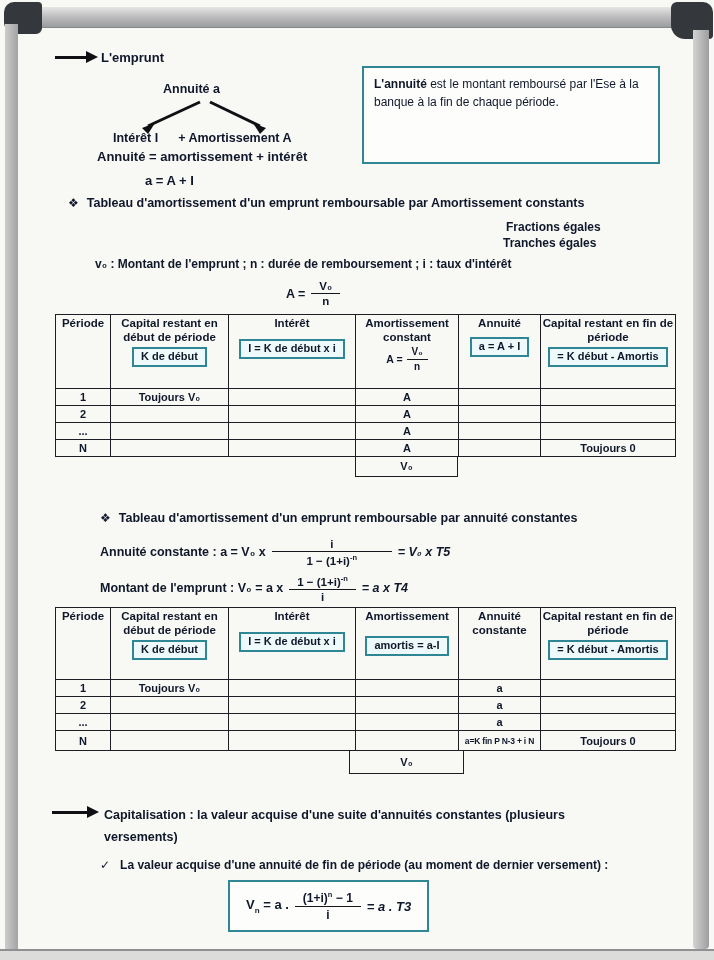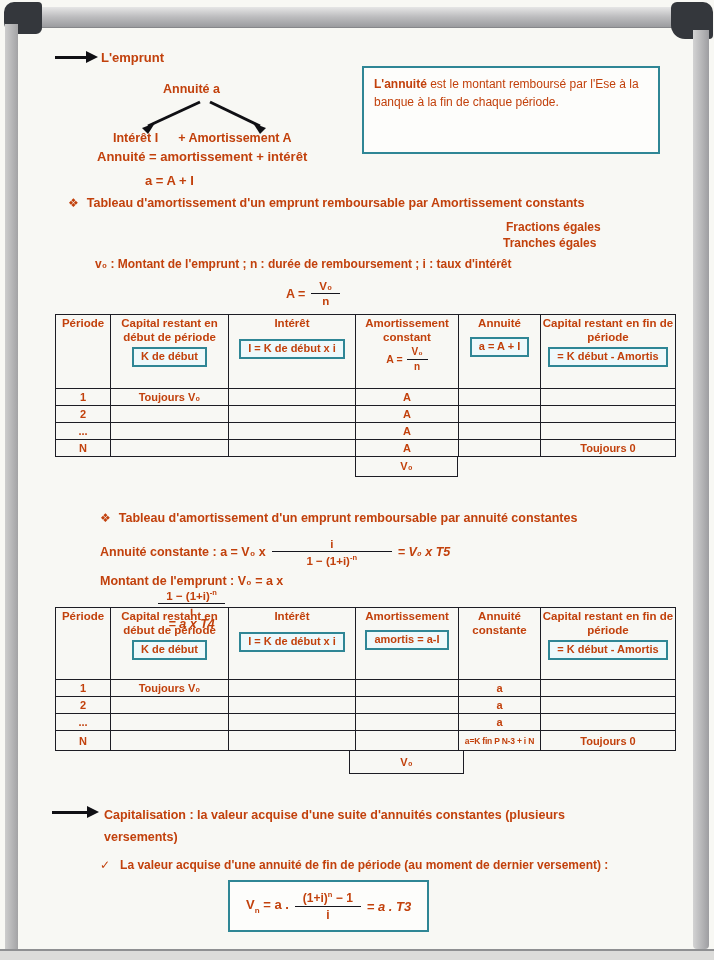--- a/index.html
+++ b/index.html
@@ -1,20 +1,20 @@
 <!DOCTYPE html>
 <html><head>
 <meta charset="utf-8">
 <style>
   * { box-sizing: border-box; margin: 0; padding: 0; }
   html,body { background:#e8e8e6; }
   .stage {
     position: relative; width: 714px; height: 960px; overflow: hidden;
     font-family: "Liberation Sans", "DejaVu Sans", sans-serif;
-    color: #c2410c; background: #f8f8f4;
+    color: #0f172a; background: #f8f8f4;
   }
   
   .frame-top { position:absolute; left:16px; right:12px; top:7px; height:21px;
     background: linear-gradient(180deg,#e6e6e6 0%,#bcbcbe 50%,#9b9c9f 100%);
     border-radius:4px; border-bottom:1px solid #86878a; }
   .cap-left  { position:absolute; left:4px;  top:2px; width:38px; height:32px;
     background:#34373c; border-radius:10px 4px 6px 12px; }
   .cap-right { position:absolute; right:1px; top:2px; width:42px; height:37px;
     background:#34373c; border-radius:6px 10px 4px 14px; }
   .frame-left { position:absolute; left:5px; top:24px; width:13px; bottom:11px;
@@ -92,21 +92,21 @@
     <line x1="92" y1="3" x2="142" y2="27" stroke="#101014" stroke-width="3"></line>
     <polygon points="142,27 129,22 136,33" fill="#101014" transform="translate(6,2)"></polygon>
   </svg>
   <div class="abs" style="left:113px; top:131px; display:flex; gap:20px; font-weight:600; font-size:12.5px;">
     <span>Intérêt I</span>
     <span>+ Amortissement A</span>
   </div>
   <div class="abs h-title" style="left:97px; top:149px;">Annuité = amortissement + intérêt</div>
   <div class="abs h-title" style="left:145px; top:173px;">a = A + I</div>
 
-  <div class="abs teal-panel" style="left:362px; top:66px; width:298px; height:88px;">
+  <div class="abs teal-panel" style="left:362px; top:66px; width:298px; height:98px;">
     <div><b>L'annuité</b><span> est le montant remboursé par l'Ese à la banque à la fin de chaque période.</span></div>
   </div>
 
   <div class="abs section-head" style="left:68px; top:196px; width:570px;">
     <span class="bullet">❖</span>
     <span>Tableau d'amortissement d'un emprunt remboursable par Amortissement constants</span>
   </div>
   <div class="abs note" style="left:506px; top:220px;">Fractions égales</div>
   <div class="abs note" style="left:503px; top:236px;">Tranches égales</div>
   <div class="abs legend" style="left:95px; top:257px;">v₀ : Montant de l'emprunt ; n : durée de remboursement ; i : taux d'intérêt</div>
@@ -190,21 +190,21 @@
 
   <div class="abs formula" style="left:100px; top:538px;">
     <span>Annuité constante : a = V₀ x</span>
     <span class="frac" style="min-width:120px;">
       <span class="num" style="align-self:stretch; text-align:center;">i</span>
       <span class="den"><span>1 − (1+i)</span><sup class="exp">-n</sup></span>
     </span>
     <span class="rhs">= V₀ x T5</span>
   </div>
 
-  <div class="abs formula" style="left:100px; top:574px;flex-direction:column;">
+  <div class="abs formula" style="left:100px; top:574px;">
     <span>Montant de l'emprunt : V₀ = a x</span>
     <span class="frac">
       <span class="num"><span>1 − (1+i)</span><sup class="exp">-n</sup></span>
       <span class="den">i</span>
     </span>
     <span class="rhs">= a x T4</span>
   </div>
 
   <table class="amort abs" style="left:55px; top:607px;">
     <colgroup>
@@ -213,21 +213,21 @@
         <col style="width:127px">
         <col style="width:103px">
         <col style="width:82px">
         <col style="width:135px">
       </colgroup>
     <thead>
       <tr style="height:72px;">
         <th><span>Période</span></th>
         <th><div>Capital restant en début de période</div><div class="mini-box">K de début</div></th>
         <th><div>Intérêt</div><div class="mini-box" style="margin-top:8px;">I = K de début x i</div></th>
-        <th><div>Amortissement</div><div class="mini-box" style="margin-top:6px;">amortis = a-I</div></th>
+        <th><div>Amortissement</div><div class="mini-box" style="margin-top:12px;">amortis = a-I</div></th>
         <th><span>Annuité constante</span></th>
         <th><div>Capital restant en fin de période</div><div class="mini-box">= K début - Amortis</div></th>
       </tr>
     </thead>
     <tbody>
       <tr>
           <td>1</td>
           <td>Toujours V₀</td>
           <td></td>
           <td></td>

